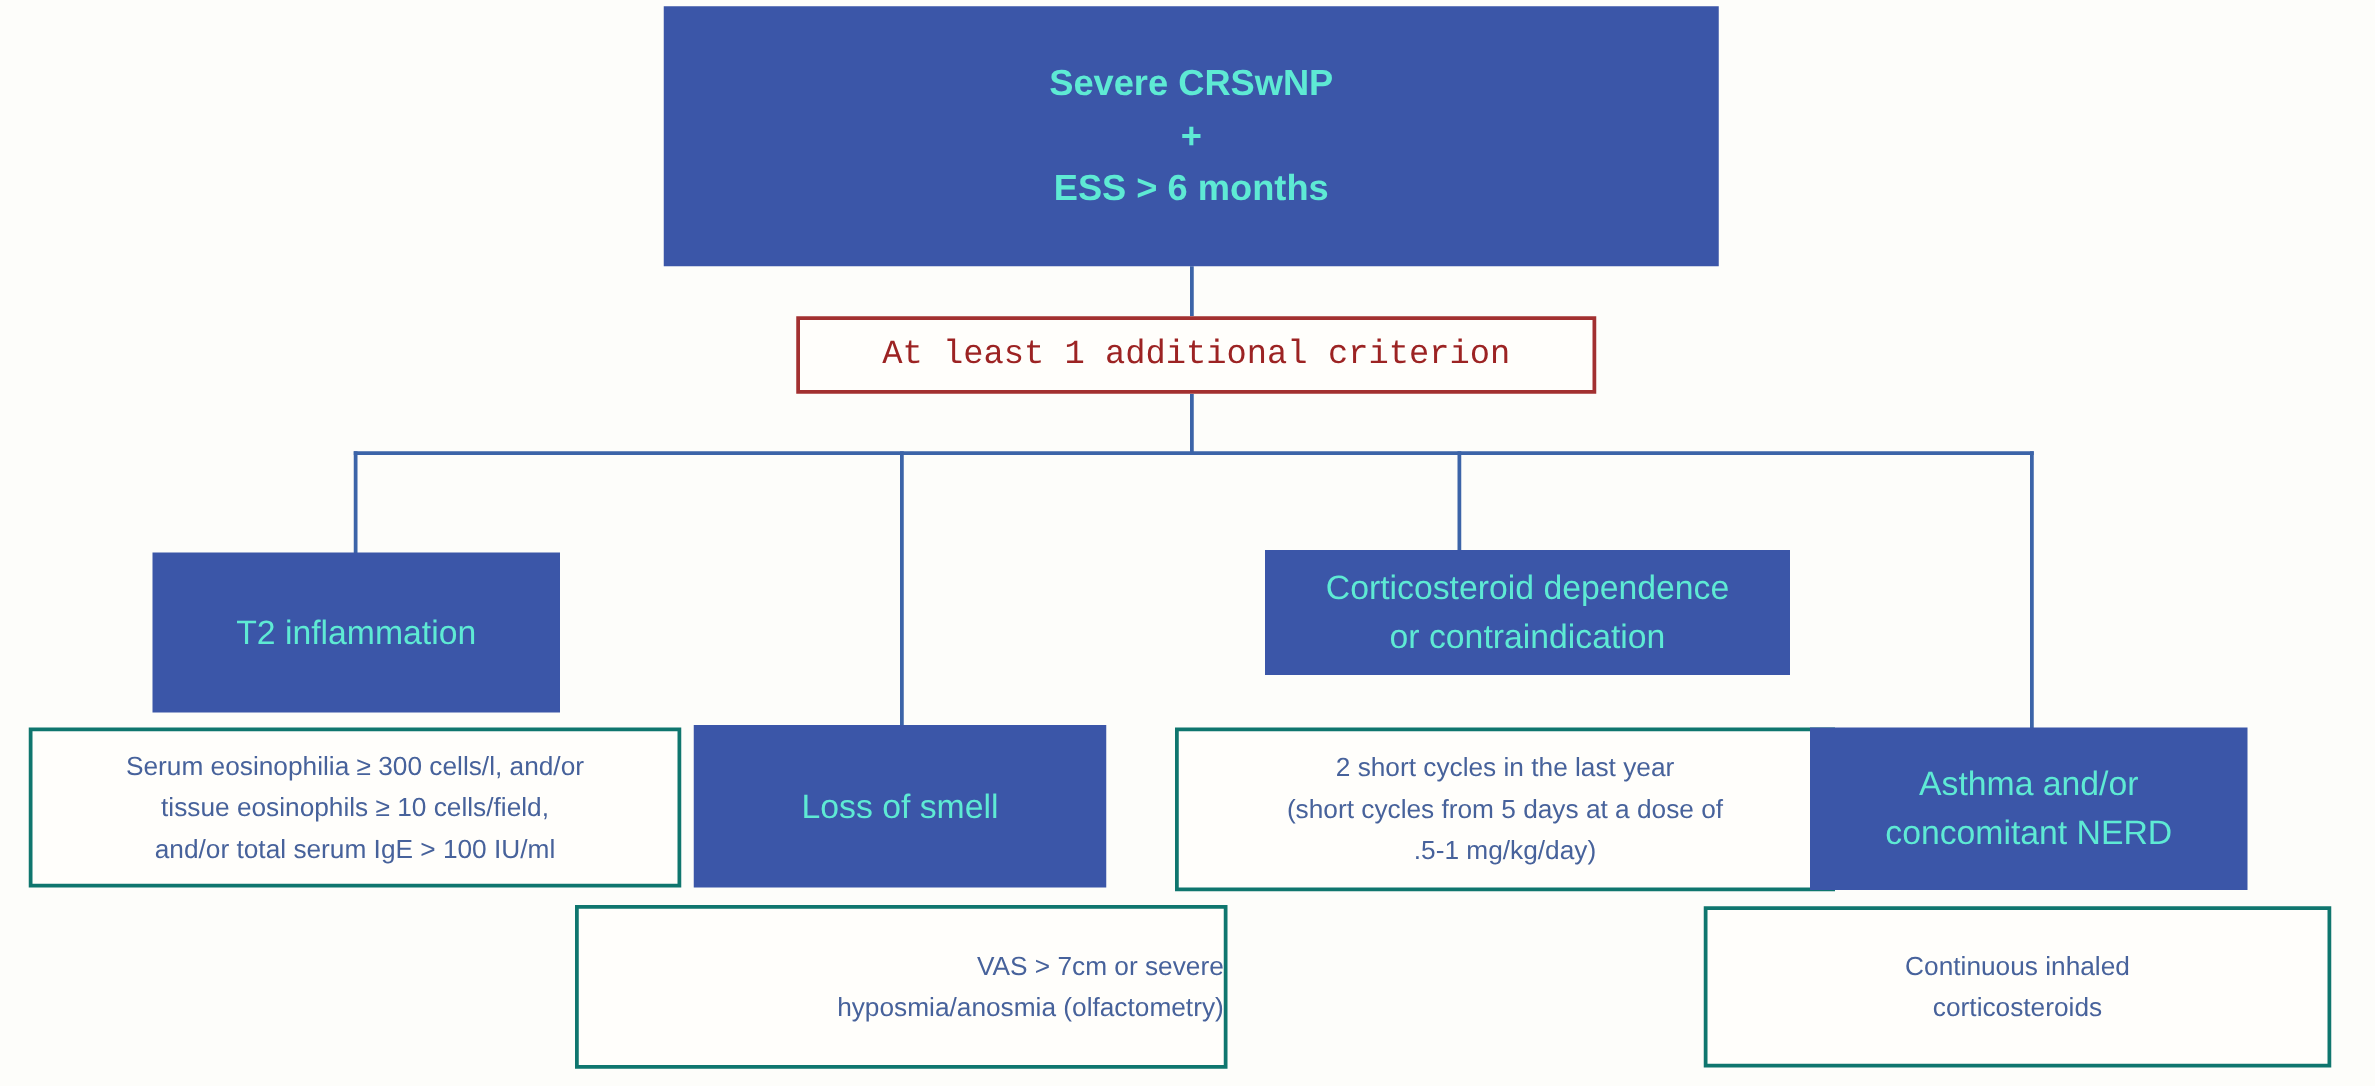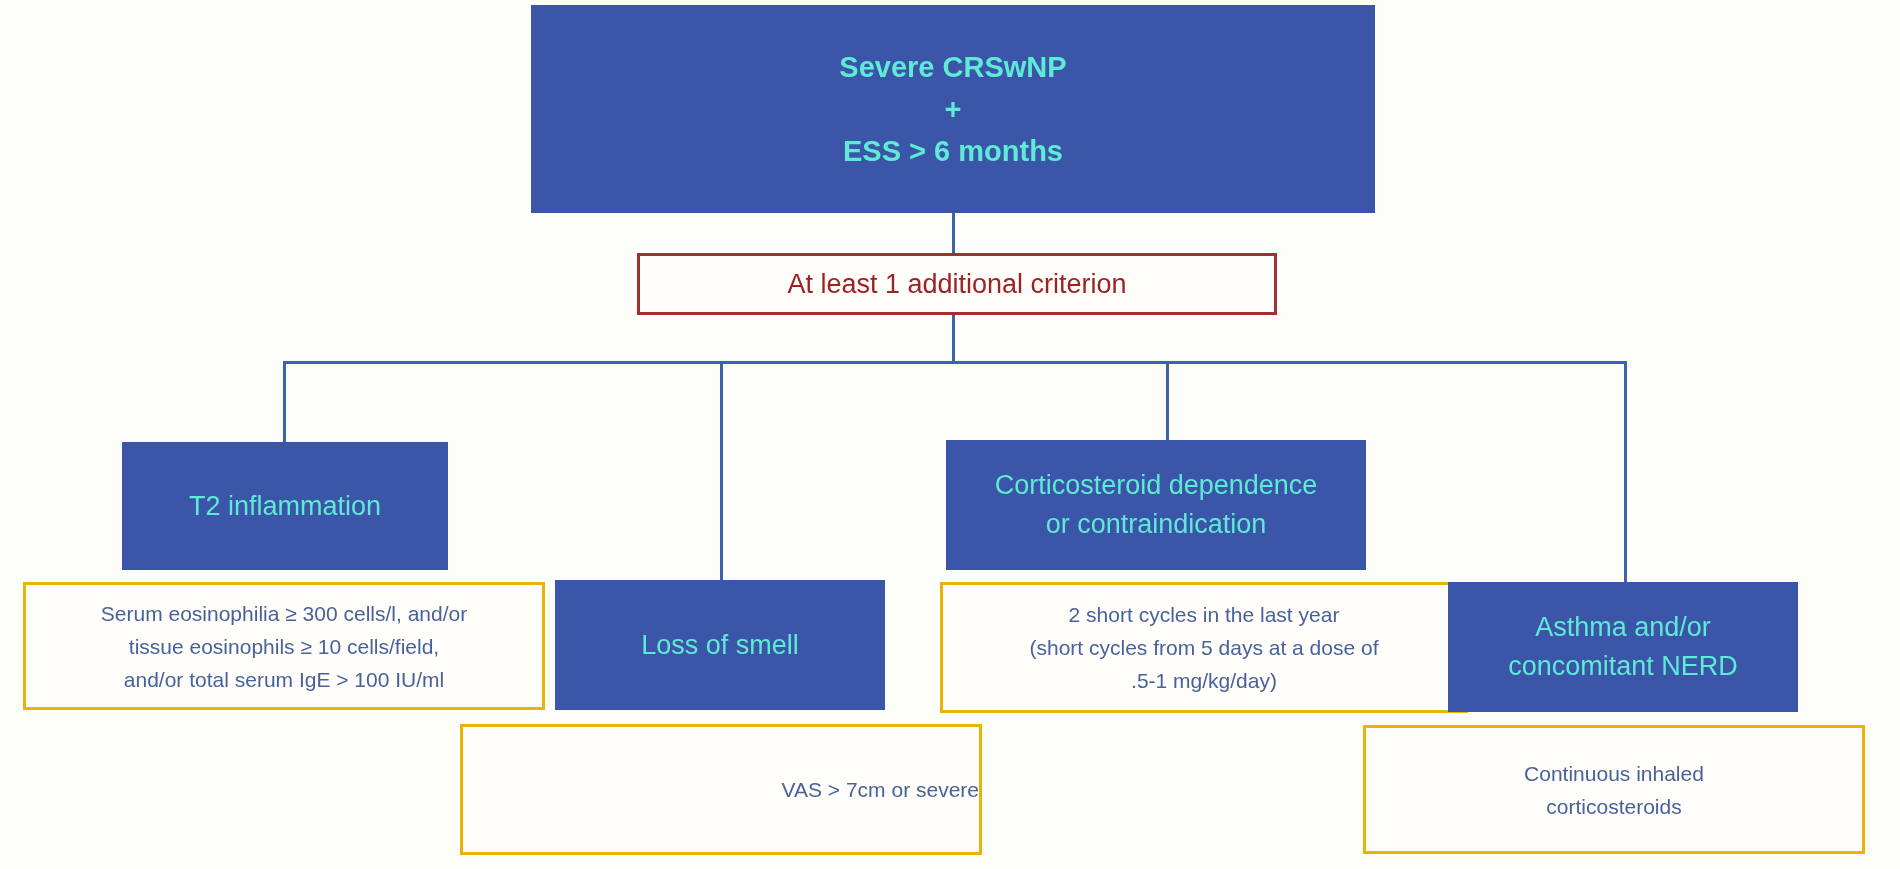--- a/index.html
+++ b/index.html
@@ -23,21 +23,21 @@
     align-items: center;
     justify-content: center;
     text-align: center;
   }
   .node-blue {
     background: #3b56a8;
     color: #5eead4;
   }
   .node-white {
     background: #fffefb;
-    border: 3px solid #eab308;
+    border: 3px solid #0f766e;
     color: #47629b;
   }
   .node-criterion {
     background: #fffefb;
     border: 3px solid #a23030;
     color: #9c2323;
   }
   .root-line {
     font-size: 29px;
     font-weight: bold;
@@ -76,41 +76,42 @@
   <div class="connector" style="left:720px; top:361px; width:3px; height:220px;"></div>
   <div class="connector" style="left:1166px; top:361px; width:3px; height:80px;"></div>
   <div class="connector" style="left:1624px; top:361px; width:3px; height:222px;"></div>
 
   <div class="node node-blue" style="left:531px; top:5px; width:844px; height:208px;">
     <div class="root-line">Severe CRSwNP</div>
     <div class="root-line">+</div>
     <div class="root-line">ESS &gt; 6 months</div>
   </div>
 
-  <div class="node node-criterion" style="left:637px; top:253px; width:640px; height:62px;">
+  <div class="node node-criterion" style="left:637px; top:253px; width:640px; height:62px;font-family:Liberation Mono, monospace;">
     <div class="criterion-line">At least 1 additional criterion</div>
   </div>
 
   <div class="node node-blue" style="left:122px; top:442px; width:326px; height:128px;">
     <div class="title-line">T2 inflammation</div>
   </div>
   <div class="node node-white" style="left:23px; top:582px; width:522px; height:128px;">
     <div class="detail-line">Serum eosinophilia ≥ 300 cells/l, and/or</div>
     <div class="detail-line">tissue eosinophils ≥ 10 cells/field,</div>
     <div class="detail-line">and/or total serum IgE &gt; 100 IU/ml</div>
   </div>
 
   <div class="node node-blue" style="left:555px; top:580px; width:330px; height:130px;">
     <div class="title-line">Loss of smell</div>
   </div>
   <div class="node node-white" style="left:460px; top:724px; width:522px; height:131px;align-items:flex-end;">
     <div class="detail-line">VAS &gt; 7cm or severe</div>
+    <div class="detail-line">hyposmia/anosmia (olfactometry)</div>
   </div>
 
-  <div class="node node-blue" style="left:946px; top:440px; width:420px; height:130px;">
+  <div class="node node-blue" style="left:1012px; top:440px; width:420px; height:100px;">
     <div class="title-line">Corticosteroid dependence</div>
     <div class="title-line">or contraindication</div>
   </div>
   <div class="node node-white" style="left:940px; top:582px; width:528px; height:131px;">
     <div class="detail-line">2 short cycles in the last year</div>
     <div class="detail-line">(short cycles from 5 days at a dose of</div>
     <div class="detail-line">.5-1 mg/kg/day)</div>
   </div>
 
   <div class="node node-blue" style="left:1448px; top:582px; width:350px; height:130px;text-align:center;">

